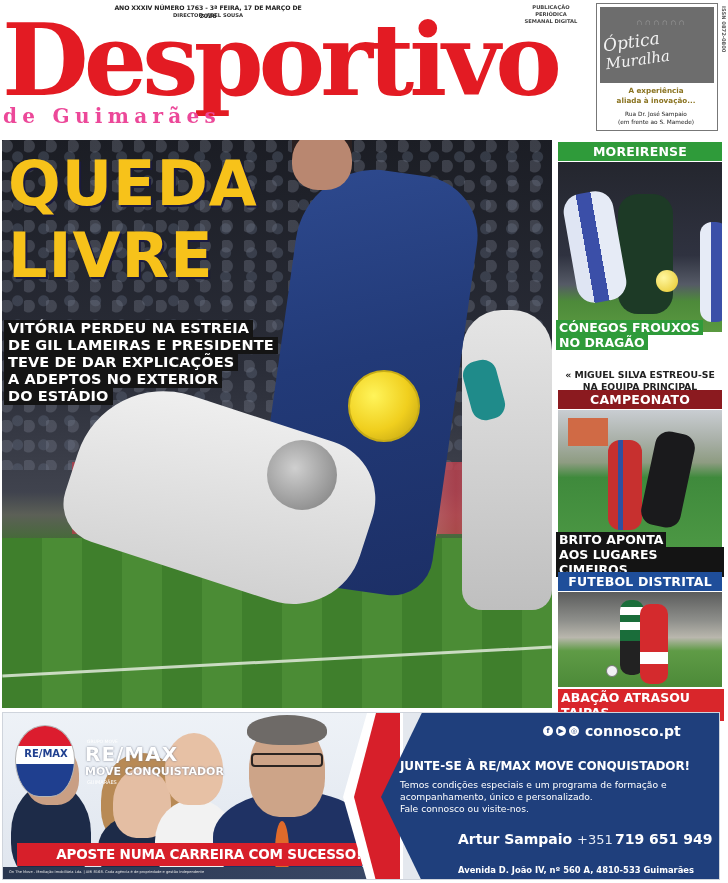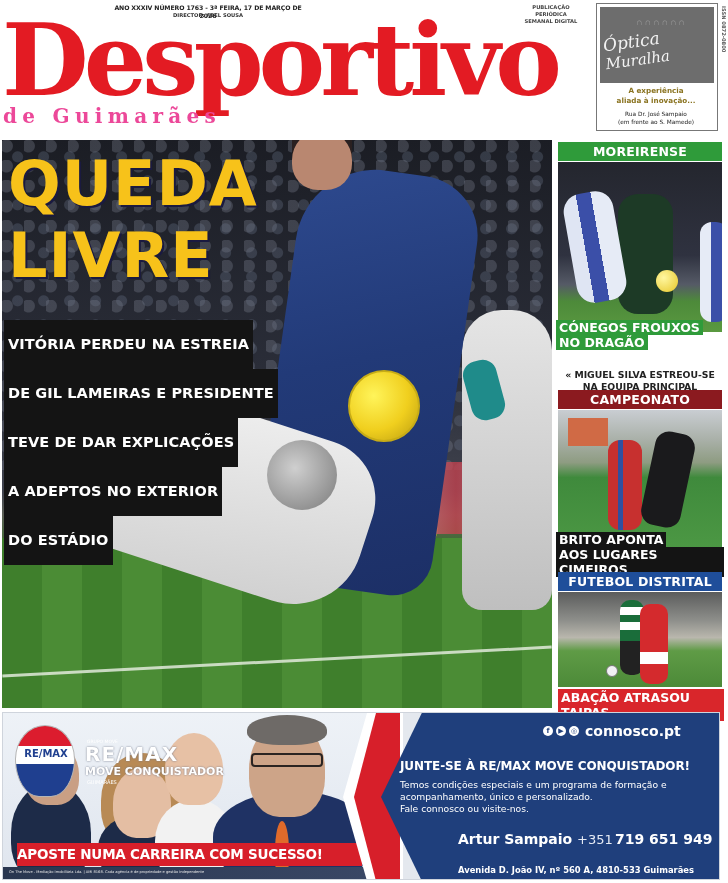--- a/index.html
+++ b/index.html
@@ -55,21 +55,21 @@
   .player-white2 { position: absolute; left: 460px; top: 170px; width: 90px; height: 300px; background: linear-gradient(180deg, #e5e5e5, #bfbfbf); border-radius: 40px 40px 20px 20px; }
   .ball { position: absolute; left: 346px; top: 230px; width: 72px; height: 72px; border-radius: 50%;
     background: radial-gradient(circle at 35% 35%, #fff45a, #f0cf1e 55%, #b99b10); border: 2px solid #c7ac16; }
   .boot-1 { position: absolute; left: 465px; top: 220px; width: 34px; height: 60px; background: #1f8b8a; border-radius: 14px; transform: rotate(-15deg); }
 
   .headline { position: absolute; left: 8px; top: 148px; font-family: "DejaVu Sans", sans-serif; font-weight: bold;
     font-size: 62px; line-height: 72px; color: #f7c21a; letter-spacing: 1px; text-shadow: 2px 2px 0 #1a1a40; }
   .headline span { display: block; }
   .subhead { position: absolute; left: 4px; top: 320px; }
   .subhead .line { display: table; background: #141414; color: #fff; font-family: "DejaVu Sans", sans-serif; font-weight: bold;
-    font-size: 14.5px; line-height: 17px; padding: 16px 4px; letter-spacing: 0.1px; }
+    font-size: 14.5px; line-height: 17px; padding: 0 4px; letter-spacing: 0.1px; }
 
   
   .sidebar { position: absolute; left: 556px; top: 140px; width: 168px; height: 568px; }
   .sec-head { position: absolute; left: 2px; width: 164px; height: 19px; color: #fff; font-family: "DejaVu Sans", sans-serif;
     font-weight: bold; font-size: 12.5px; line-height: 19px; text-align: center; letter-spacing: 0.2px; }
   .sec-photo { position: absolute; left: 2px; width: 164px; overflow: hidden; }
   .caption { position: absolute; left: 0; color: #fff; font-family: "DejaVu Sans", sans-serif; font-weight: bold;
     font-size: 12.5px; line-height: 15px; }
   .caption .line { display: table; padding: 0 3px; }
 
@@ -126,21 +126,21 @@
   .balloon-text { position: absolute; left: 0; top: 22px; width: 60px; text-align: center; font-family: "DejaVu Sans", sans-serif;
     font-weight: bold; font-size: 10px; color: #1f3f8f; }
   .remax-brand-small { position: absolute; left: 84px; top: 26px; font-size: 4.5px; color: #fff; font-family: "DejaVu Sans", sans-serif; }
   .remax-brand { position: absolute; left: 82px; top: 30px; font-family: "DejaVu Sans", sans-serif; font-weight: bold; font-size: 20px;
     color: #fff; letter-spacing: 1px; text-shadow: 0 0 2px #6a7080; line-height: 22px; }
   .remax-office { position: absolute; left: 82px; top: 52px; font-family: "DejaVu Sans", sans-serif; font-weight: bold; font-size: 11px;
     color: #fff; text-shadow: 0 0 2px #6a7080; }
   .remax-city { position: absolute; left: 84px; top: 66px; font-family: "DejaVu Sans", sans-serif; font-size: 5px; color: #fff; }
 
   .career-banner { position: absolute; left: 14px; top: 130px; width: 345px; height: 23px; background: #d71f2a; }
-  .career-text { position: absolute; left: 0; top: 0; width: 345px; text-align: left; font-family: "DejaVu Sans", sans-serif; font-weight: bold;
+  .career-text { position: absolute; left: 0; top: 0; width: 345px; text-align: right; font-family: "DejaVu Sans", sans-serif; font-weight: bold;
     font-size: 13.5px; line-height: 23px; color: #fff; letter-spacing: -0.2px; }
   .legal-line { position: absolute; left: 6px; top: 157px; width: 380px; font-family: "DejaVu Sans", sans-serif; font-size: 3.6px; color: #e6e6e6; white-space: nowrap; }
   .legal-bg { position: absolute; left: 0; top: 154px; width: 385px; height: 14px; background: linear-gradient(90deg, #29364f, #3a4866); }
 
   .remax-chevron-white { position: absolute; left: 340px; top: 0; width: 60px; height: 168px; background: #fff;
     clip-path: polygon(40% 0, 100% 0, 100% 100%, 40% 100%, 0 50%); }
   .remax-chevron-red { position: absolute; left: 347px; top: 0; width: 50px; height: 168px; background: #d71f2a;
     clip-path: polygon(52% 0, 100% 0, 100% 100%, 52% 100%, 8% 50%); }
   .remax-right { position: absolute; left: 378px; top: 0; width: 340px; height: 168px; background: #1f3f7c;
     clip-path: polygon(12% 0, 100% 0, 100% 100%, 12% 100%, 0 50%); }

